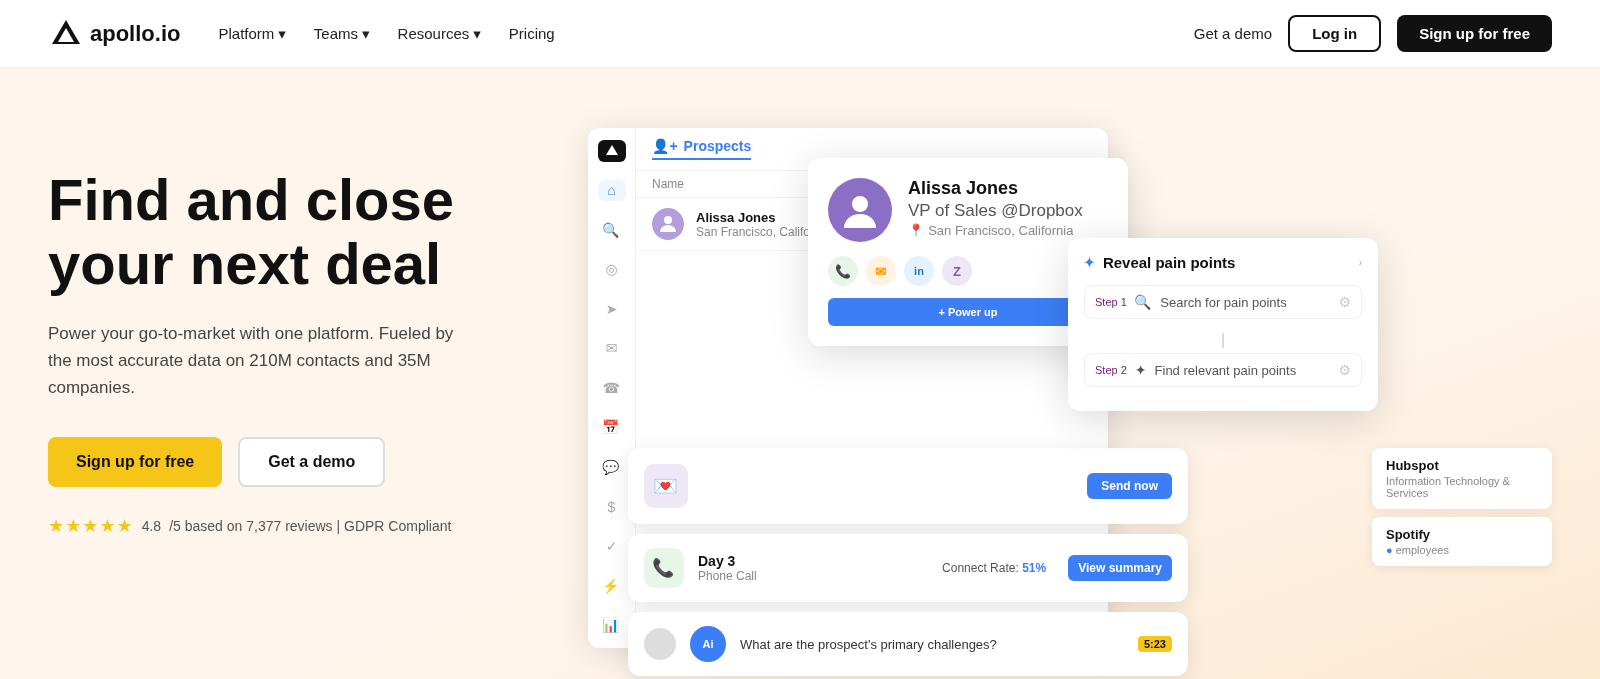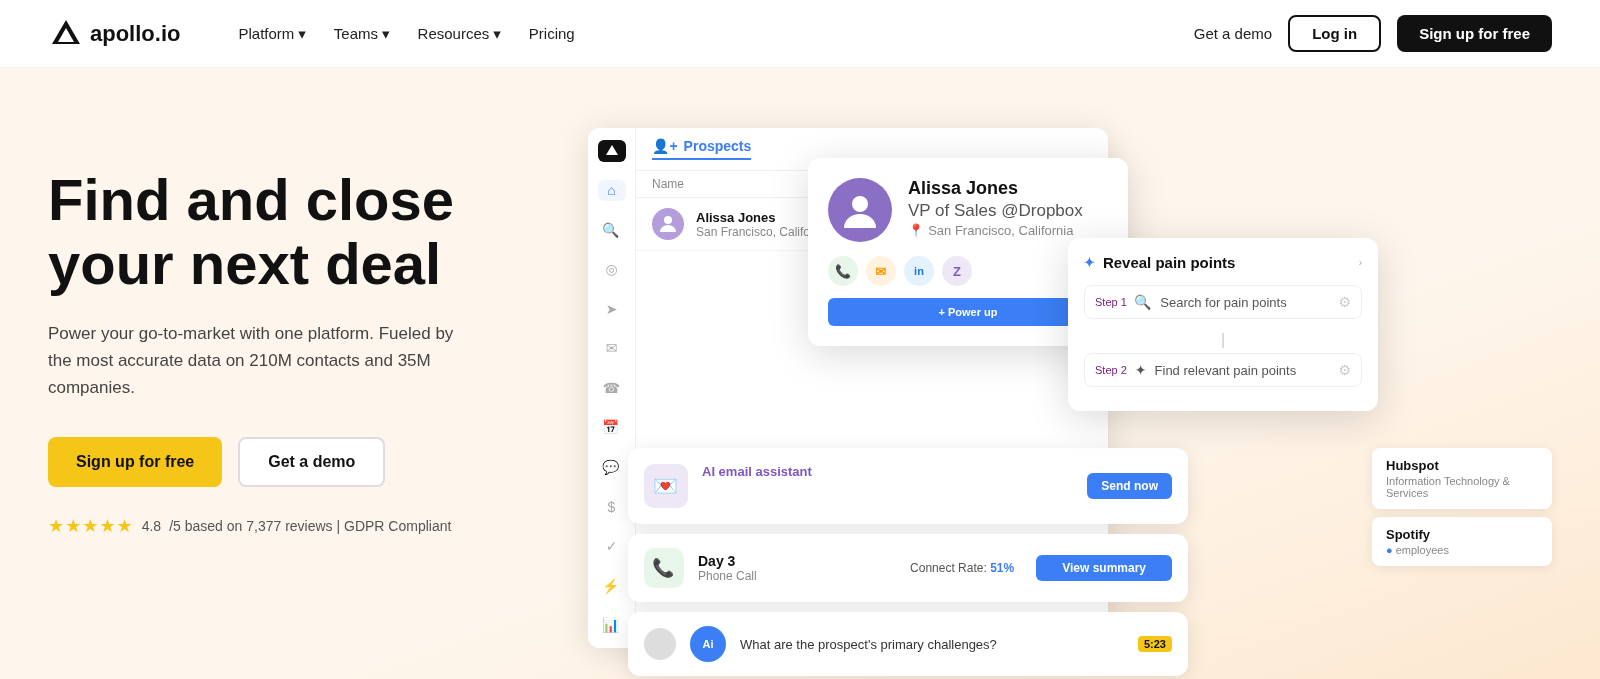--- a/index.html
+++ b/index.html
@@ -4,21 +4,21 @@
   <style>
     * { box-sizing: border-box; margin: 0; padding: 0; }
     body { font-family: -apple-system, BlinkMacSystemFont, 'Segoe UI', sans-serif; background: #fef6ec; overflow-x: hidden; }
 
     
     nav {
       display: flex; align-items: center; justify-content: space-between;
       padding: 0 48px; height: 68px; background: #fff;
       border-bottom: 1px solid #f0f0f0; position: relative; z-index: 10;
     }
-    .nav-left { display: flex; align-items: center; gap: 48px; }
+    .nav-left { display: flex; align-items: center; gap: 28px; }
     .nav-logo { display: flex; align-items: center; gap: 6px; text-decoration: none; }
     .nav-logo svg { width: 36px; height: 36px; }
     .nav-logo-text { font-size: 22px; font-weight: 700; color: #111; }
     .nav-links { display: flex; align-items: center; gap: 8px; }
     .nav-link {
       display: flex; align-items: center; gap: 4px;
       font-size: 15px; color: #222; cursor: pointer;
       padding: 6px 10px; border-radius: 6px; background: none; border: none;
       font-weight: 500;
     }
@@ -174,21 +174,21 @@
     .day-icon-box {
       width: 40px; height: 40px; border-radius: 10px; background: #e8f5e9;
       display: flex; align-items: center; justify-content: center; font-size: 18px; flex-shrink: 0;
     }
     .day-label { font-size: 14px; font-weight: 700; color: #111; }
     .day-sub { font-size: 12px; color: #888; }
     .connect-rate { font-size: 12px; color: #555; margin-left: auto; }
     .connect-pct { color: #3b7ef5; font-weight: 600; }
     .btn-summary {
       background: #3b7ef5; color: #fff; border: none; border-radius: 6px;
-      padding: 6px 26px; font-size: 12px; font-weight: 600; cursor: pointer; margin-left: 8px;
+      padding: 6px 10px; font-size: 12px; font-weight: 600; cursor: pointer; margin-left: 8px;
     }
 
     .ai-panel {
       background: #fff; border-radius: 12px; box-shadow: 0 4px 20px rgba(0,0,0,0.10);
       padding: 14px 16px; display: flex; align-items: center; gap: 14px;
     }
     .ai-avatar {
       width: 36px; height: 36px; border-radius: 50%; background: #3b7ef5;
       display: flex; align-items: center; justify-content: center; font-size: 14px; color: #fff; flex-shrink: 0;
     }
@@ -361,21 +361,20 @@
         </div>
         <span style="color:#ccc;font-size:14px;">⚙</span>
       </div>
     </div>
 
     <div class="bottom-panels">
 
       <div class="email-panel">
         <div class="email-icon-box">💌</div>
         <div style="flex:1;">
-          <div class="email-label">AI email assistant</div>
         </div>
         <button class="btn-send">Send now</button>
       </div>
 
       <div class="day-panel">
         <div class="day-icon-box">📞</div>
         <div>
           <div class="day-label">Day 3</div>
           <div class="day-sub">Phone Call</div>
         </div>

